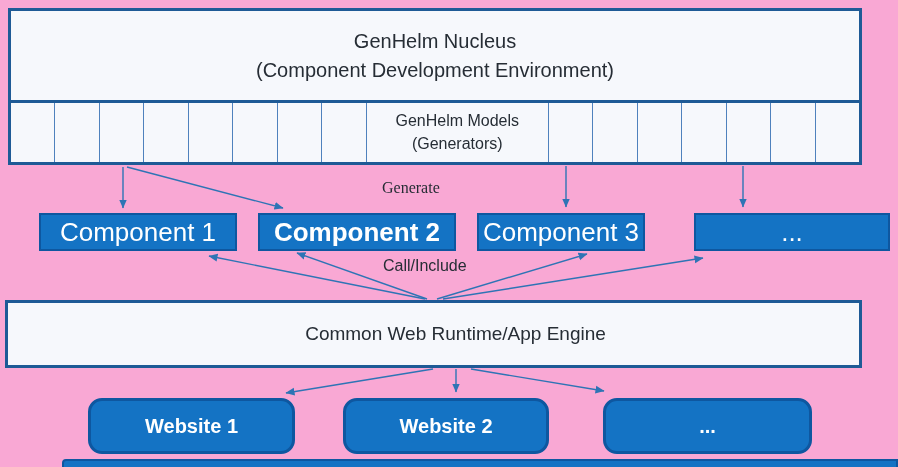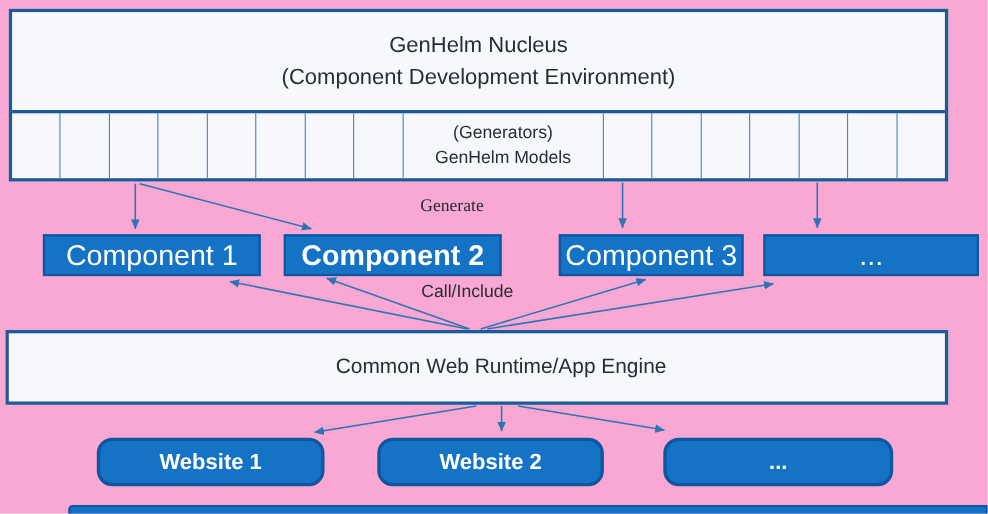--- a/index.html
+++ b/index.html
@@ -75,41 +75,41 @@
     border: 2px solid #0e57a0;
     box-sizing: border-box;
     display: flex;
     align-items: center;
     justify-content: center;
     color: #ffffff;
     font-size: 26px;
   }
   .comp-1 { left: 39px;  width: 198px; }
   .comp-2 { left: 258px; width: 198px; font-weight: bold; }
-  .comp-3 { left: 477px; width: 168px; margin-left: 31px; }
+  .comp-3 { left: 477px; width: 168px; }
   .comp-4 { left: 694px; width: 196px; }
   
   .runtime-box {
     position: absolute;
     left: 5px; top: 300px;
     width: 857px; height: 68px;
     border: 3px solid #1e5a96;
     background: #f6f8fc;
     box-sizing: border-box;
     display: flex;
     align-items: center;
     justify-content: center;
     font-size: 19px;
     padding-left: 44px;
   }
   
   .website-box {
     position: absolute;
     top: 398px;
-    height: 44px;
+    height: 56px;
     background: #1473c4;
     border: 3px solid #0e57a0;
     border-radius: 14px;
     box-sizing: border-box;
     display: flex;
     align-items: center;
     justify-content: center;
     color: #ffffff;
     font-size: 20px;
     font-weight: bold;
@@ -153,22 +153,22 @@
     <div class="models-strip">
       <div class="model-cell"></div>
       <div class="model-cell"></div>
       <div class="model-cell"></div>
       <div class="model-cell"></div>
       <div class="model-cell"></div>
       <div class="model-cell"></div>
       <div class="model-cell"></div>
       <div class="model-cell"></div>
       <div class="models-label-cell">
+        <div>GenHelm Models</div>
         <div>(Generators)</div>
-        <div>GenHelm Models</div>
       </div>
       <div class="model-cell"></div>
       <div class="model-cell"></div>
       <div class="model-cell"></div>
       <div class="model-cell"></div>
       <div class="model-cell"></div>
       <div class="model-cell"></div>
       <div class="model-cell last"></div>
     </div>
   </div>

